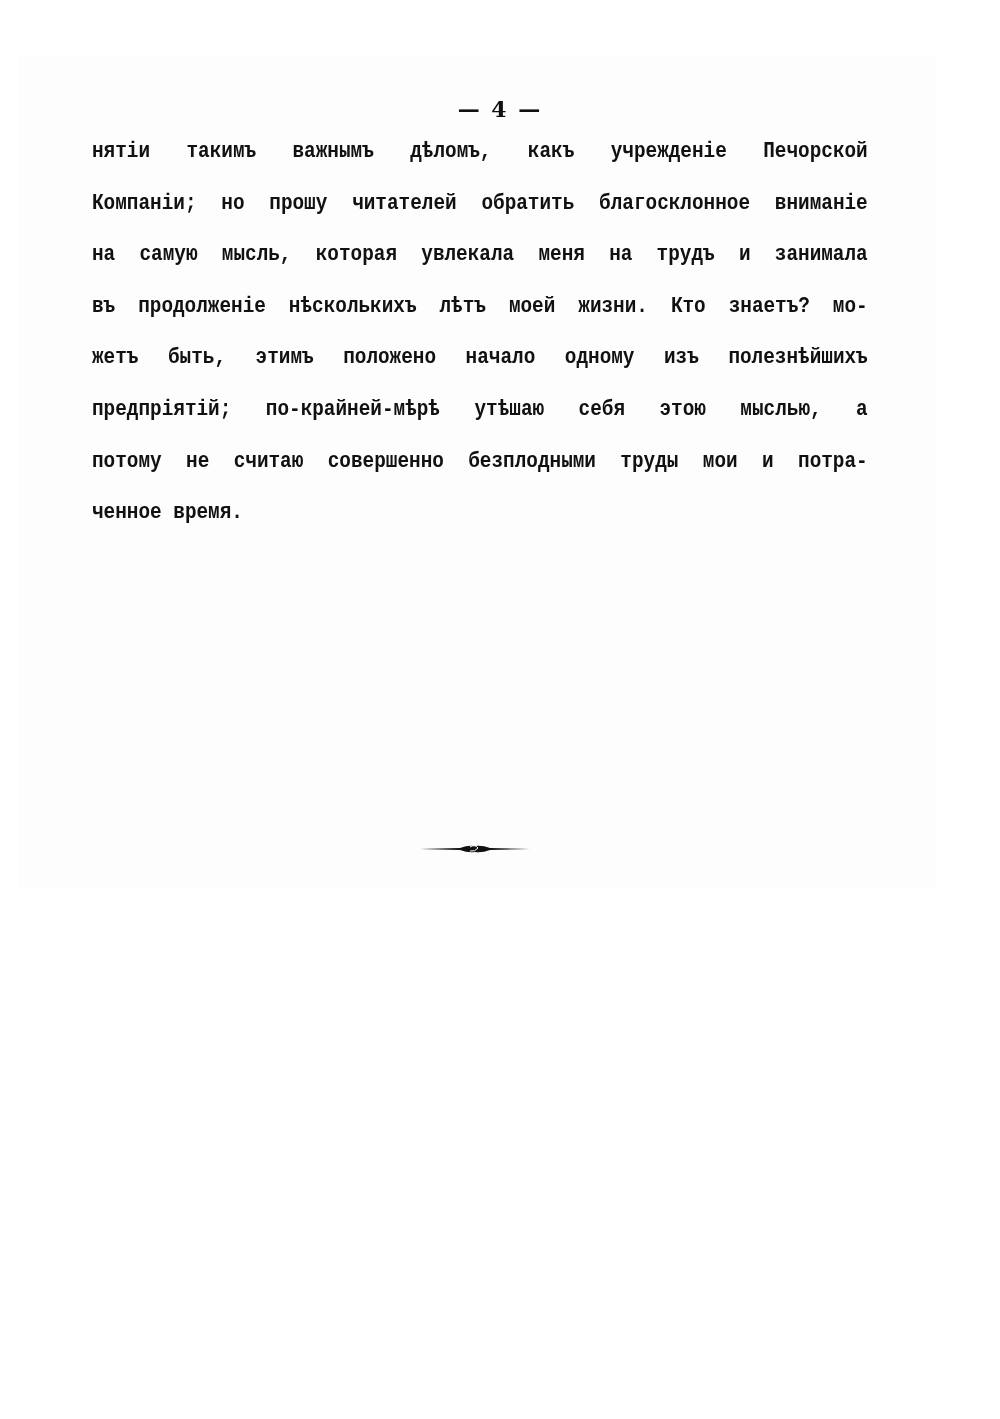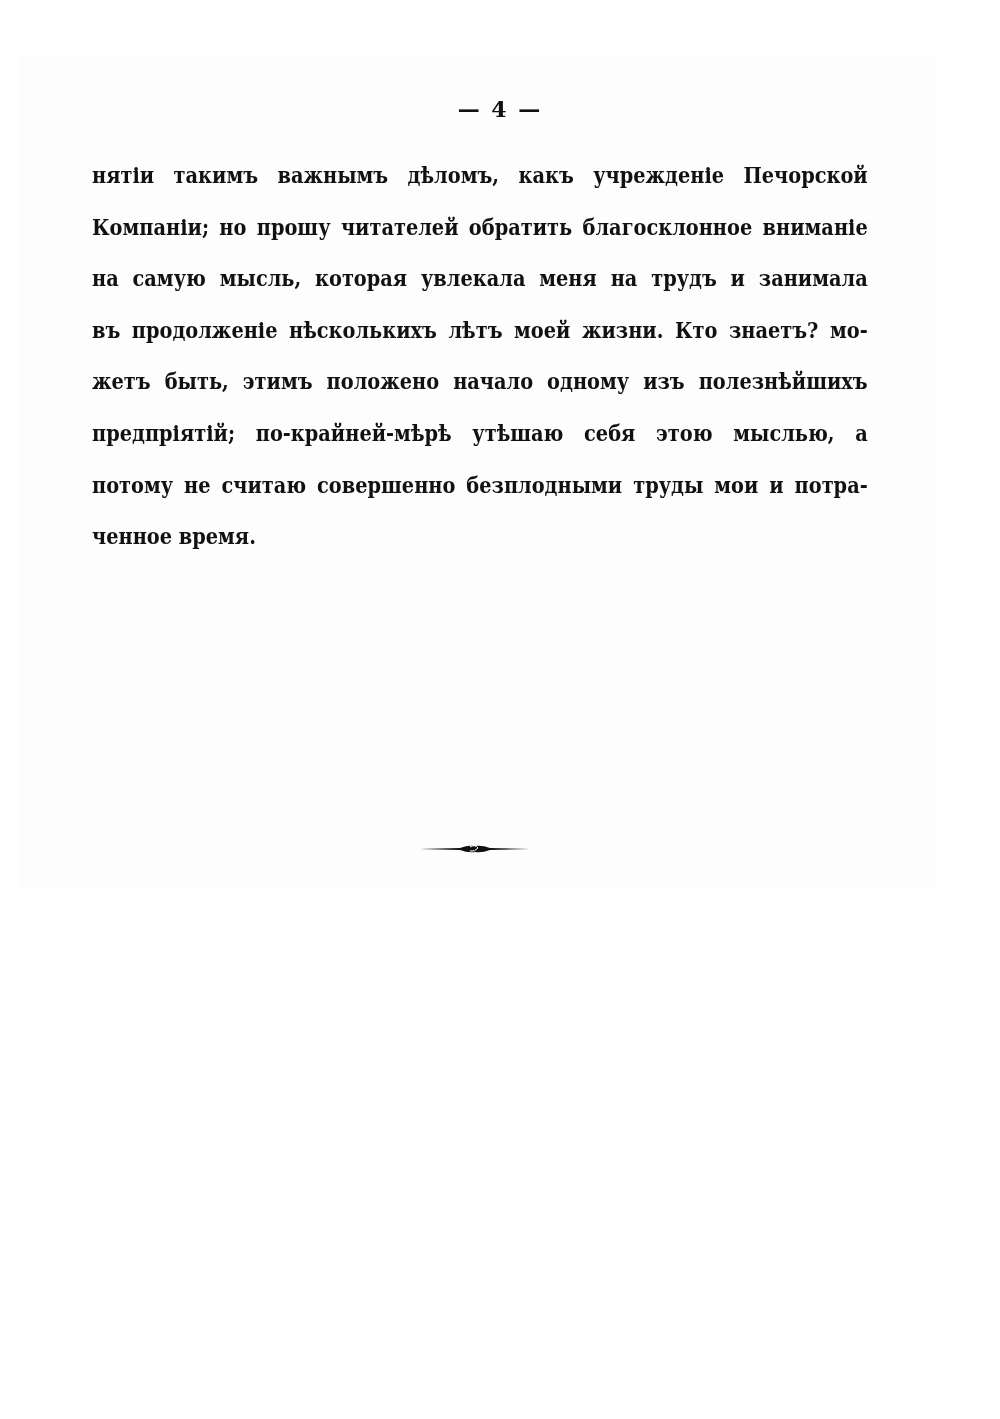--- a/index.html
+++ b/index.html
@@ -30,22 +30,23 @@
       width: 1000px;
       text-align: center;
       font-size: 22px;
       font-weight: bold;
       letter-spacing: 2px;
       white-space: pre;
     }
     .body-text {
       position: absolute;
       left: 92px;
-      top: 160px;
+      top: 136px;
       width: 776px;
+      font-family: Liberation Mono, monospace;
     }
     .line {
       display: block;
       height: 51.6px;
       line-height: 30px;
       font-size: 22.5px;
       font-weight: bold;
       white-space: nowrap;
       text-align: justify;
       text-align-last: justify;

